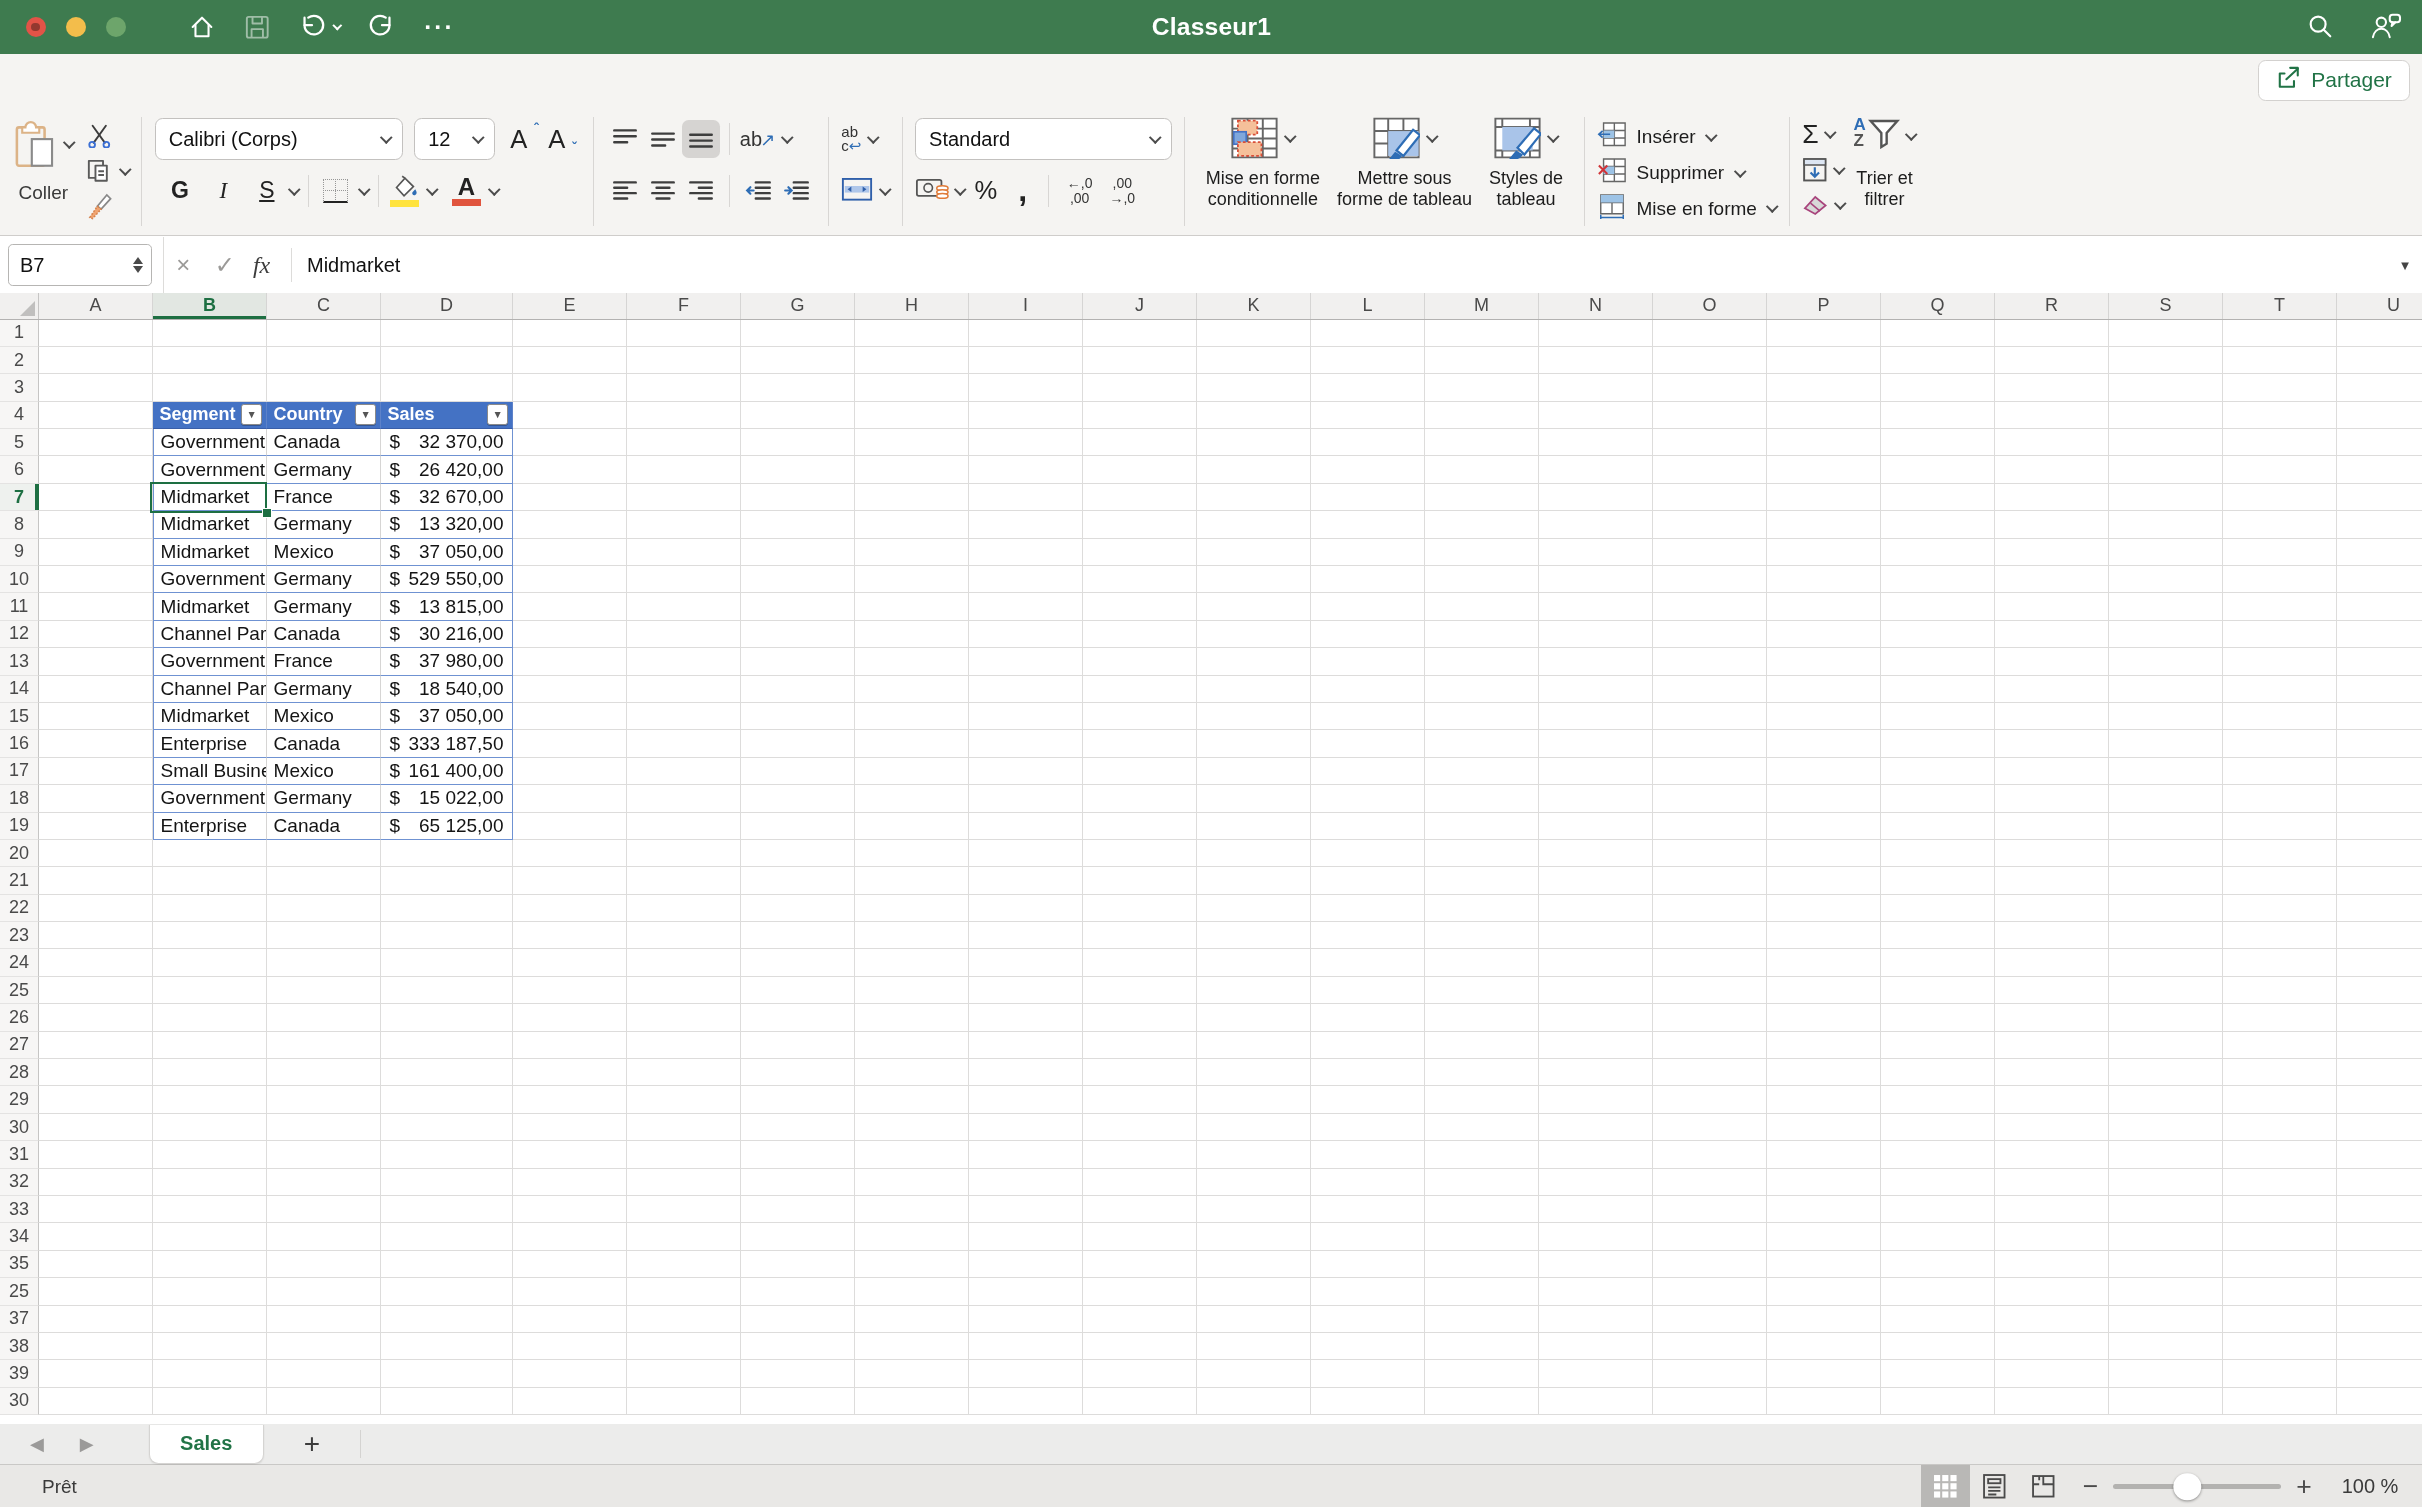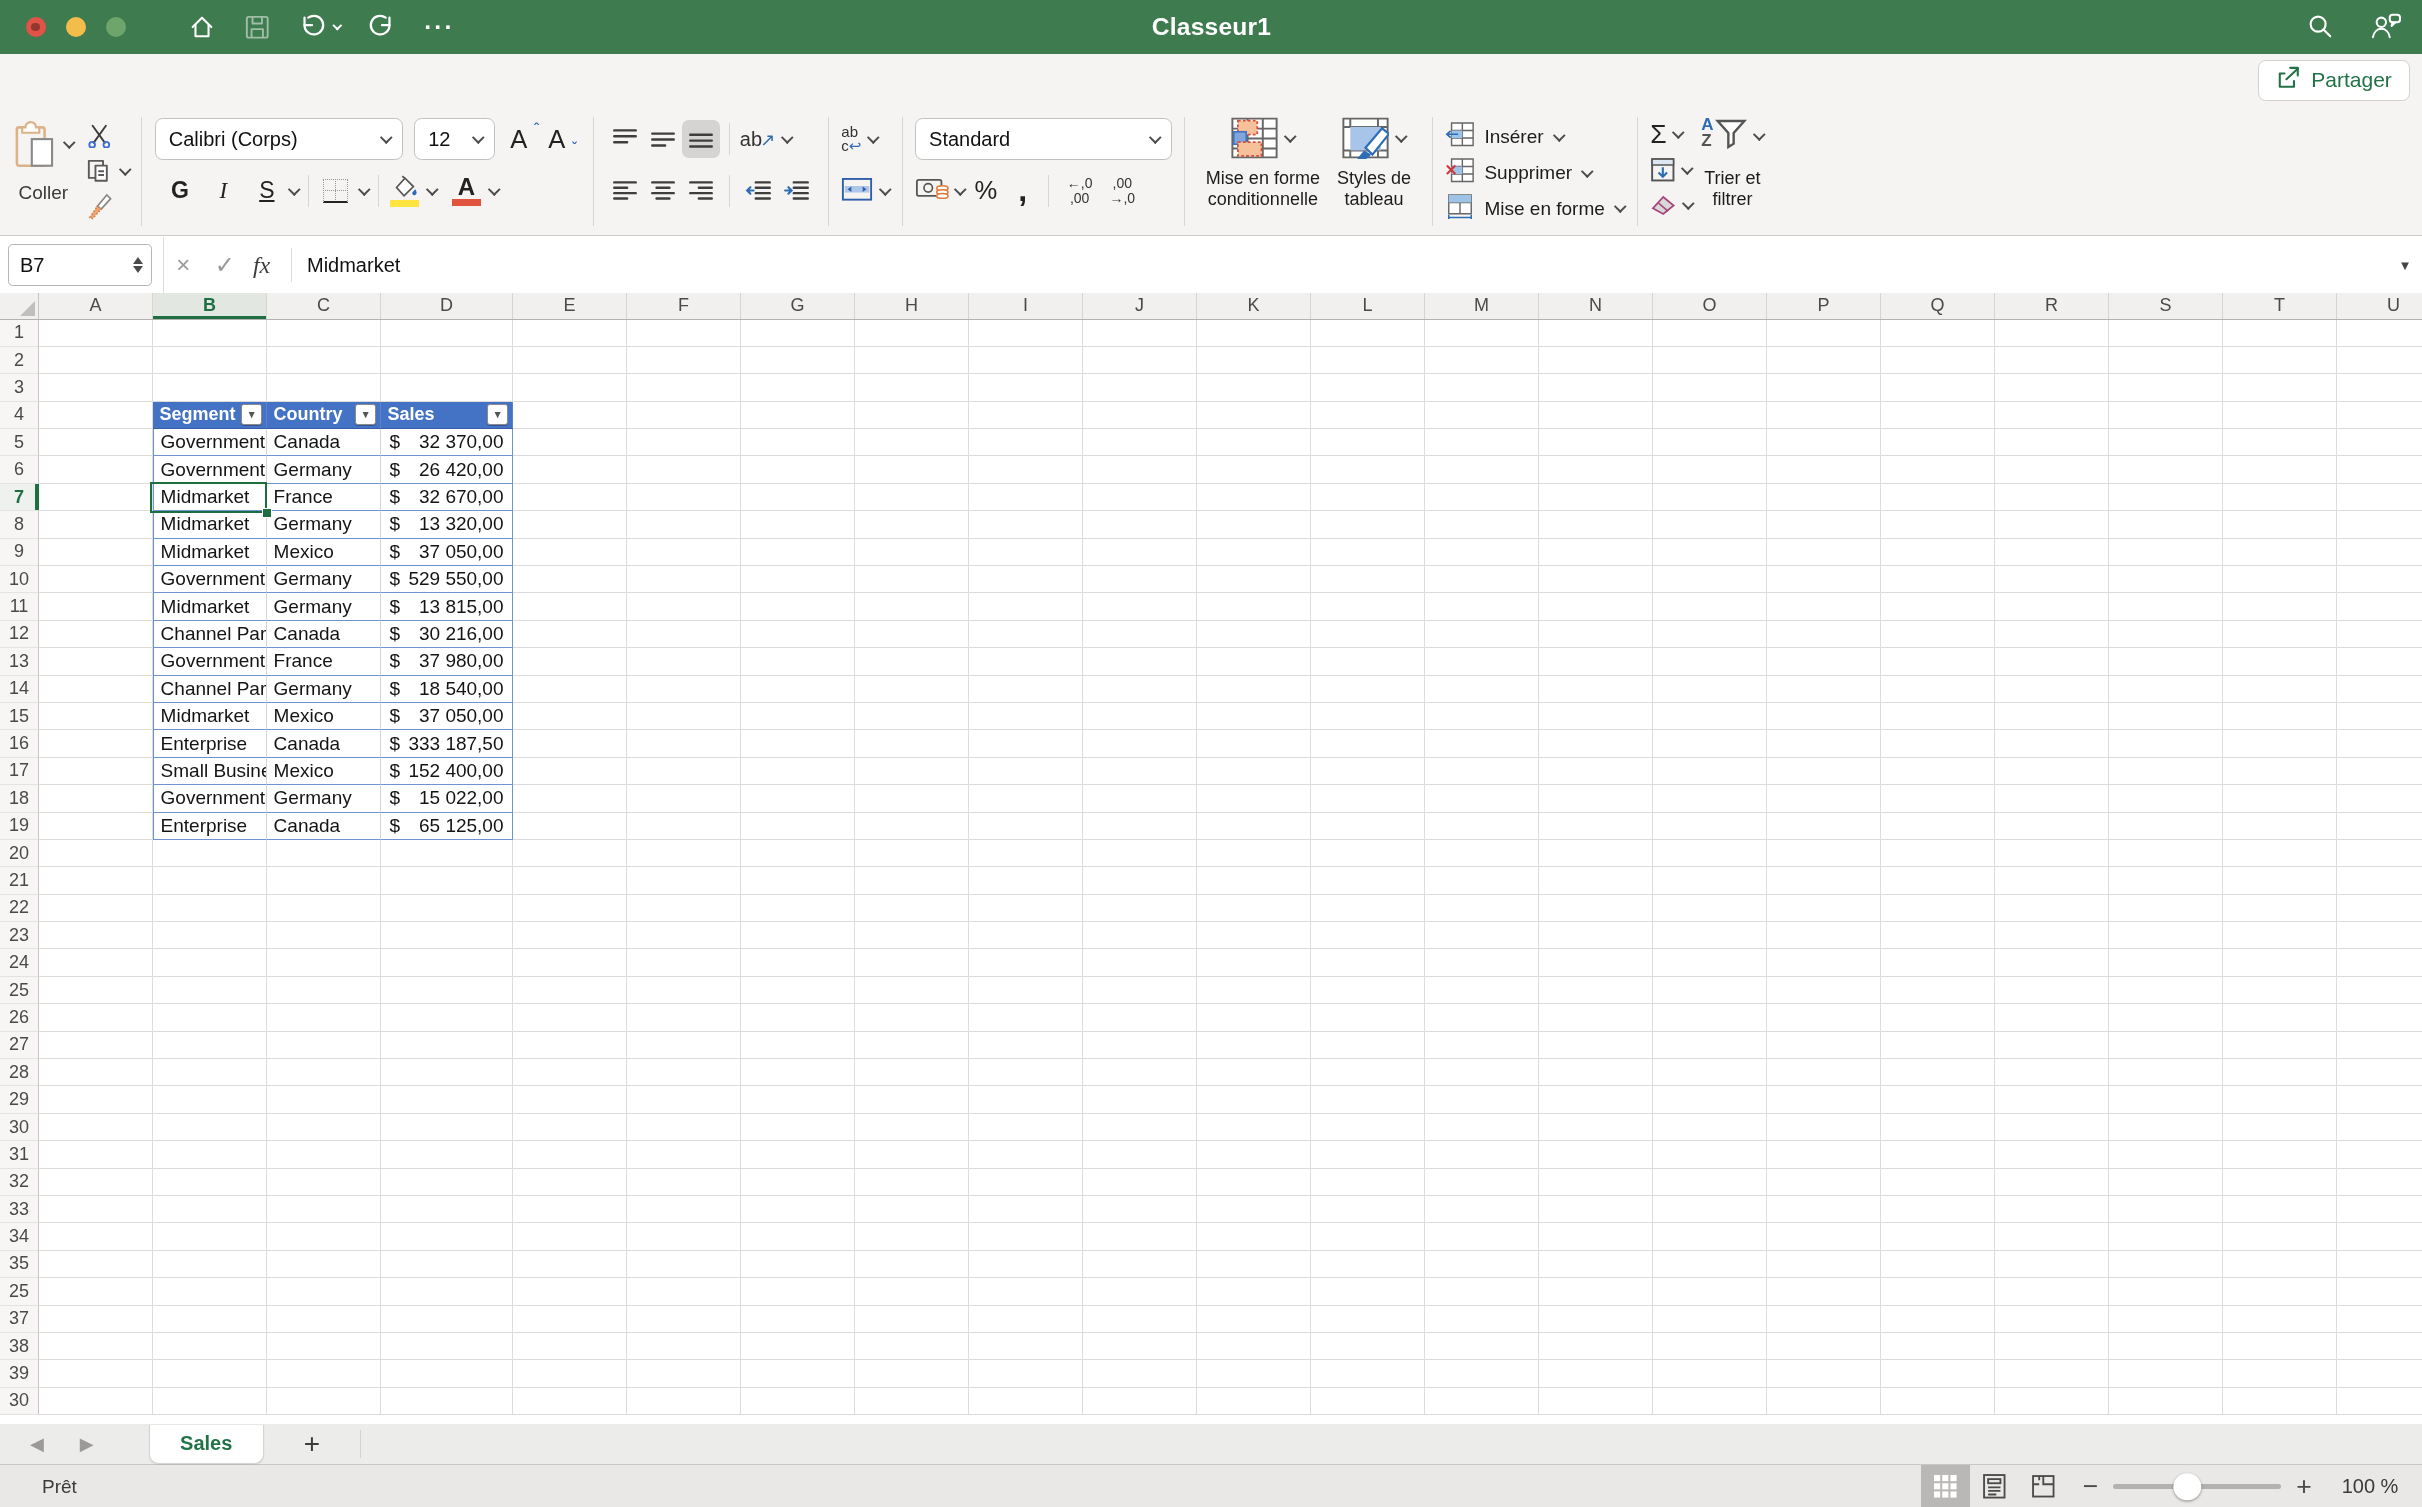--- a/index.html
+++ b/index.html
@@ -412,20 +412,32 @@
               <rect x="2" y="10.5" width="9" height="9" fill="#7fa7dc" stroke="#4472c4" stroke-width="1.2"></rect>
               <rect x="5" y="18" width="17" height="10" fill="#f5c09a" stroke="#d94f38" stroke-width="1.3" stroke-dasharray="2 1.6"></rect>
             </svg></span>
         <span class="chev" style="margin-top:15px"></span>
       </div>
       <div class="l2"><span>Mise en forme</span><br><span>conditionnelle</span></div>
     </div>
     <div class="bigbtn" style="padding-top:13.2px">
       <div class="icorow">
         <span><svg width="47" height="42" viewBox="0 0 34 30" fill="none">
+              <path d="M1 1 h32 v28 h-32 z M1 10 h32 M1 19 h32 M11 1 v28 M22 1 v28" stroke="#666" stroke-width="1.4" fill="#fff"></path>
+              <rect x="11" y="10" width="22" height="18" fill="#a9c4e9"></rect>
+              <path d="M17 24 L29 9 l5 4 L22 28 z" fill="#fff" stroke="#2e6db5" stroke-width="1.6"></path>
+              <path d="M16 25 l-5 6 c5 1.5 8 0 10 -3 z" fill="#2e6db5"></path>
+            </svg></span>
+        <span class="chev" style="margin-top:15px"></span>
+      </div>
+      <div class="l2"><span>Mettre sous</span><br><span>forme de tableau</span></div>
+    </div>
+    <div class="bigbtn" style="padding-top:13.2px">
+      <div class="icorow">
+        <span><svg width="47" height="42" viewBox="0 0 34 30" fill="none">
               <path d="M1 1 h32 v28 h-32 z M1 7 h32 M1 24 h32 M6 1 v6 M26 1 v6 M6 24 v5 M26 24 v5" stroke="#666" stroke-width="1.4" fill="#fff"></path>
               <rect x="6" y="7" width="22" height="17" fill="#a9c4e9"></rect>
               <path d="M17 22 L29 8 l5 4 L22 27 z" fill="#fff" stroke="#2e6db5" stroke-width="1.6"></path>
               <path d="M16 24 l-5 6 c5 1.5 8 0 10 -3 z" fill="#2e6db5"></path>
             </svg></span>
         <span class="chev" style="margin-top:15px"></span>
       </div>
       <div class="l2"><span>Styles de</span><br><span>tableau</span></div>
     </div>
 
@@ -972,21 +984,21 @@
         <div class="cell" style="width: 114px;"></div>
         <div class="cell" style="width: 114px;"></div>
       </div>
       <div class="gr">
         <div class="rh">17</div>
         <div class="cell" style="width: 114px;"></div>
         <div class="cell t-cell t-left" style="width: 114px;">Small Busine</div>
         <div class="cell t-cell" style="width: 114px;">Mexico</div>
         <div class="cell t-cell t-right money" style="width: 132px;">
           <span>$</span>
-          <span>152 400,00</span>
+          <span>161 400,00</span>
         </div>
         <div class="cell" style="width: 114px;"></div>
         <div class="cell" style="width: 114px;"></div>
         <div class="cell" style="width: 114px;"></div>
         <div class="cell" style="width: 114px;"></div>
         <div class="cell" style="width: 114px;"></div>
         <div class="cell" style="width: 114px;"></div>
         <div class="cell" style="width: 114px;"></div>
         <div class="cell" style="width: 114px;"></div>
         <div class="cell" style="width: 114px;"></div>

